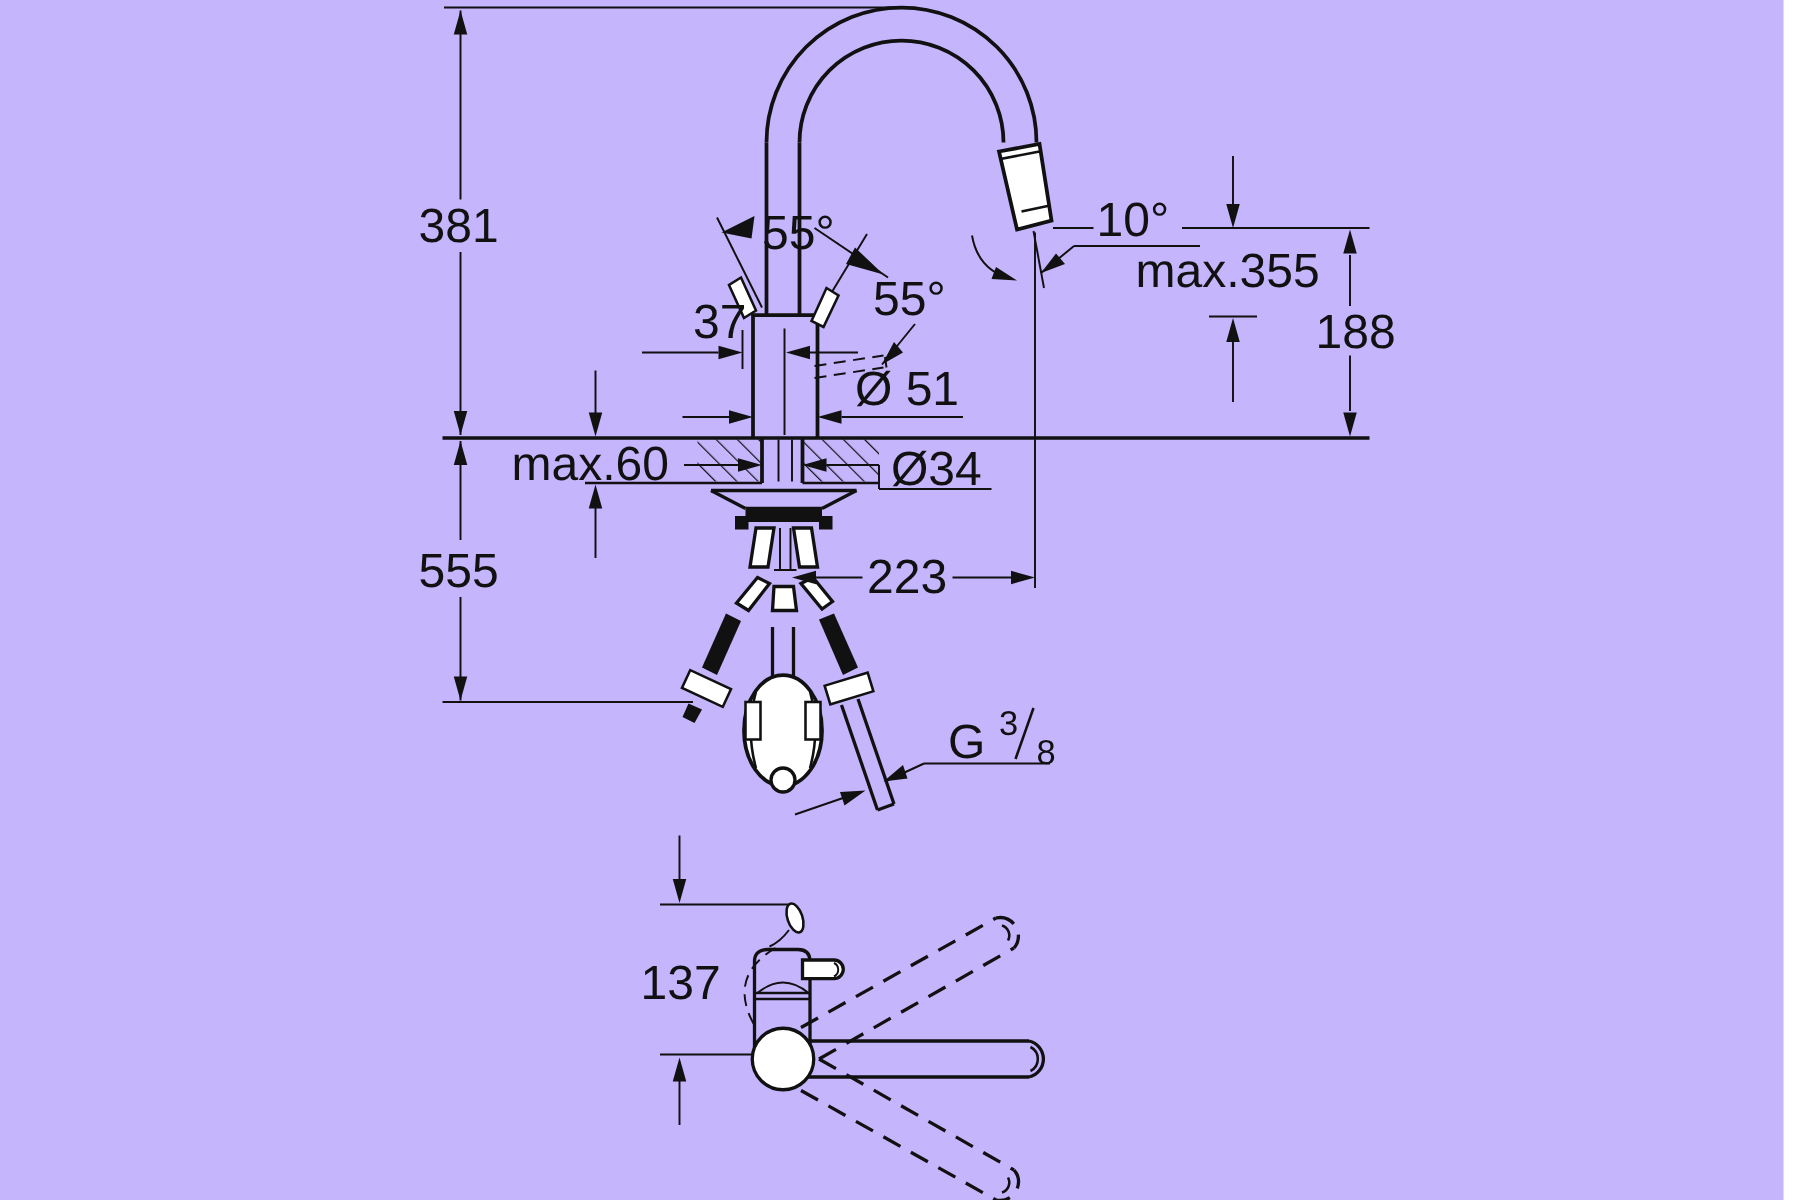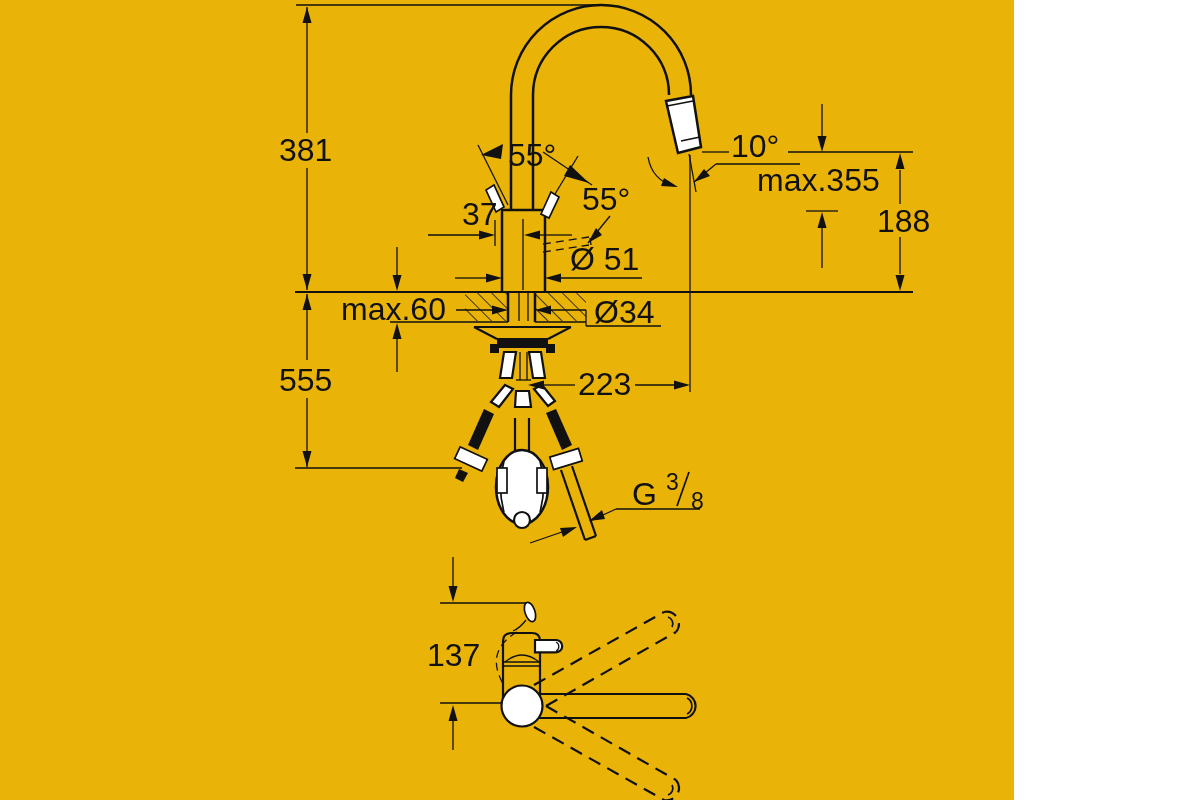--- a/index.html
+++ b/index.html
@@ -1,16 +1,16 @@
 <!DOCTYPE html>
 <html><head>
 <meta charset="utf-8">
 <style>
   html,body{margin:0;padding:0;background:#ffffff;}
-  .canvas{position:relative;width:1014px;height:800px;background:#eab308;overflow:hidden;text-decoration:underline;}
+  .canvas{position:relative;width:1189px;height:800px;background:#c4b5fd;overflow:hidden;text-decoration:underline;}
   svg{display:block;}
   text{font-family:"Liberation Sans","DejaVu Sans",sans-serif;fill:#111;}
   .dim{font-size:32px;}
   .sub{font-size:23px;}
   .ol{stroke:#111;stroke-width:2.5;fill:none;}
   .ol2{stroke:#111;stroke-width:2.2;fill:none;}
   .md{stroke:#111;stroke-width:1.7;fill:none;}
   .thin{stroke:#111;stroke-width:1.3;fill:none;}
   .arrow{fill:#111;stroke:none;}
   .blk{fill:#111;stroke:none;}

